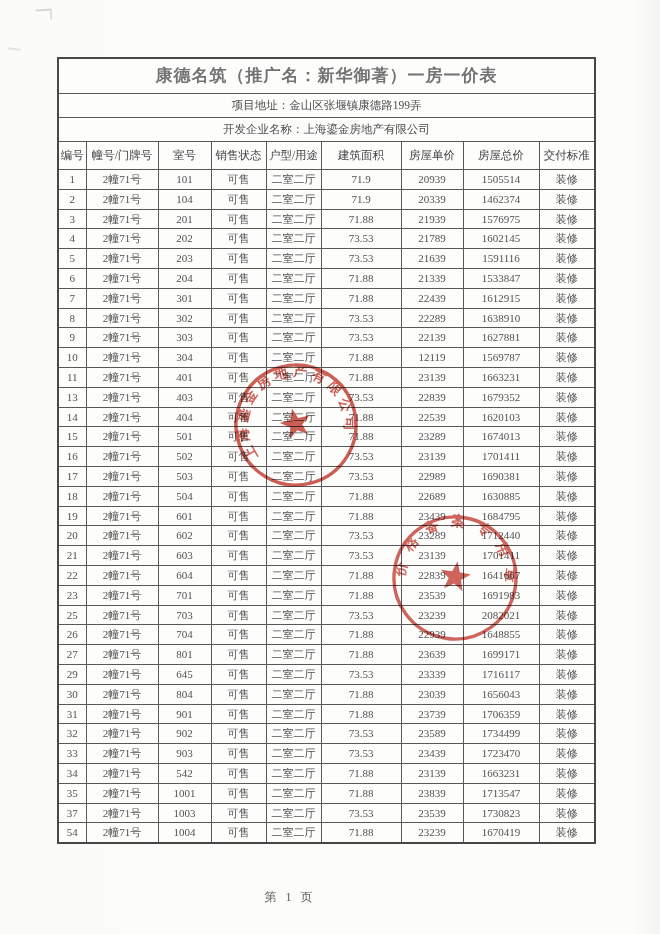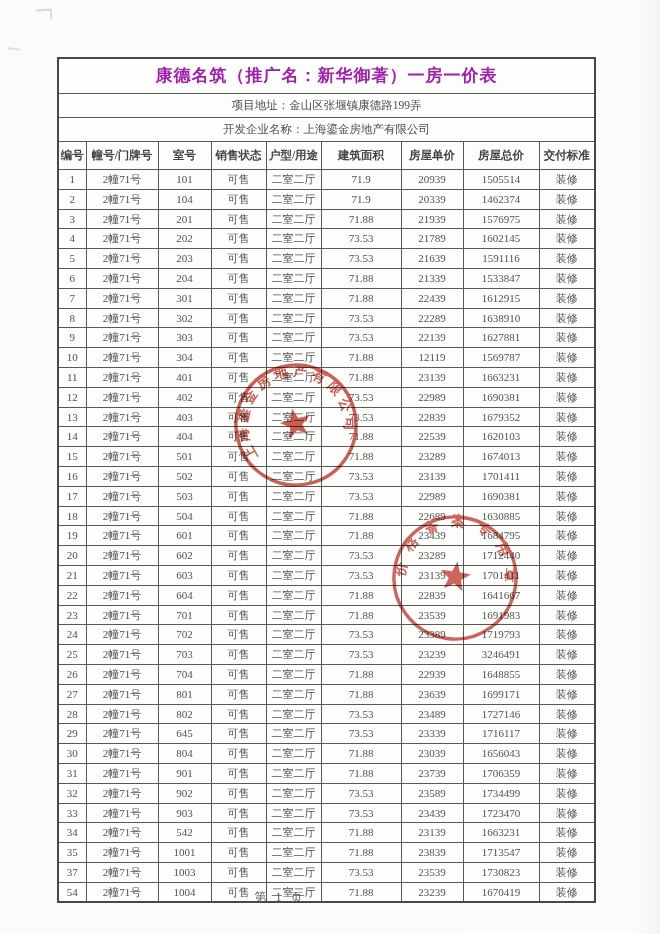--- a/index.html
+++ b/index.html
@@ -24,28 +24,28 @@
   }
   table.doc td,table.doc th{
     border:1px solid #585858;
     text-align:center;vertical-align:middle;
     padding:0;line-height:1.15;
     font-weight:normal;color:#4c4c4c;
     overflow:hidden;white-space:nowrap;
   }
   table.doc{border:2px solid #474747;}
   tr.title-row td{
-    height:34px;font-size:17px;font-weight:bold;color:#a21caf;letter-spacing:1px;
+    height:34px;font-size:17px;font-weight:bold;color:#737373;letter-spacing:1px;
   }
   tr.meta-row td{height:23px;font-size:11.5px;}
-  tr.head-row th{height:27px;font-size:11.5px;font-weight:bold;color:#434343;}
+  tr.head-row th{height:27px;font-size:11.5px;font-weight:normal;color:#434343;}
   tbody.data tr td{height:18.8px;font-size:11px;color:#515151;}
 
   .footer{
-    position:absolute;left:2px;top:889px;width:556px;text-align:center;
+    position:absolute;left:12px;top:889px;width:556px;text-align:center;
     font-size:12px;color:#5a5a5a;letter-spacing:3px;
   }
 
   .stamp{position:absolute;mix-blend-mode:multiply;opacity:.8;pointer-events:none;}
   .stamp svg{display:block;}
   .stamp-ring{fill:none;stroke:var(--seal);stroke-width:3.4;}
   .stamp-star{fill:var(--seal);}
   .stamp-text{fill:var(--seal);font-family:"Liberation Serif","DejaVu Serif",serif;font-weight:bold;}
   #stamp-developer{left:231px;top:360px;transform:rotate(-14deg);opacity:.82;}
   #stamp-filing{left:389px;top:512px;transform:rotate(9deg);opacity:.78;}
@@ -208,130 +208,119 @@
           <td>2幢71号</td>
           <td>401</td>
           <td>可售</td>
           <td>二室二厅</td>
           <td>71.88</td>
           <td>23139</td>
           <td>1663231</td>
           <td>装修</td>
         </tr>
         <tr>
-          <td>12</td>
-          <td>2幢71号</td>
-          <td>402</td>
+          <td>13</td>
+          <td>2幢71号</td>
+          <td>403</td>
+          <td>可售</td>
+          <td>二室二厅</td>
+          <td>73.53</td>
+          <td>22839</td>
+          <td>1679352</td>
+          <td>装修</td>
+        </tr>
+        <tr>
+          <td>14</td>
+          <td>2幢71号</td>
+          <td>404</td>
+          <td>可售</td>
+          <td>二室二厅</td>
+          <td>71.88</td>
+          <td>22539</td>
+          <td>1620103</td>
+          <td>装修</td>
+        </tr>
+        <tr>
+          <td>15</td>
+          <td>2幢71号</td>
+          <td>501</td>
+          <td>可售</td>
+          <td>二室二厅</td>
+          <td>71.88</td>
+          <td>23289</td>
+          <td>1674013</td>
+          <td>装修</td>
+        </tr>
+        <tr>
+          <td>16</td>
+          <td>2幢71号</td>
+          <td>502</td>
+          <td>可售</td>
+          <td>二室二厅</td>
+          <td>73.53</td>
+          <td>23139</td>
+          <td>1701411</td>
+          <td>装修</td>
+        </tr>
+        <tr>
+          <td>17</td>
+          <td>2幢71号</td>
+          <td>503</td>
           <td>可售</td>
           <td>二室二厅</td>
           <td>73.53</td>
           <td>22989</td>
           <td>1690381</td>
           <td>装修</td>
         </tr>
         <tr>
-          <td>13</td>
-          <td>2幢71号</td>
-          <td>403</td>
-          <td>可售</td>
-          <td>二室二厅</td>
-          <td>73.53</td>
-          <td>22839</td>
-          <td>1679352</td>
-          <td>装修</td>
-        </tr>
-        <tr>
-          <td>14</td>
-          <td>2幢71号</td>
-          <td>404</td>
-          <td>可售</td>
-          <td>二室二厅</td>
-          <td>71.88</td>
-          <td>22539</td>
-          <td>1620103</td>
-          <td>装修</td>
-        </tr>
-        <tr>
-          <td>15</td>
-          <td>2幢71号</td>
-          <td>501</td>
-          <td>可售</td>
-          <td>二室二厅</td>
-          <td>71.88</td>
+          <td>18</td>
+          <td>2幢71号</td>
+          <td>504</td>
+          <td>可售</td>
+          <td>二室二厅</td>
+          <td>71.88</td>
+          <td>22689</td>
+          <td>1630885</td>
+          <td>装修</td>
+        </tr>
+        <tr>
+          <td>19</td>
+          <td>2幢71号</td>
+          <td>601</td>
+          <td>可售</td>
+          <td>二室二厅</td>
+          <td>71.88</td>
+          <td>23439</td>
+          <td>1684795</td>
+          <td>装修</td>
+        </tr>
+        <tr>
+          <td>20</td>
+          <td>2幢71号</td>
+          <td>602</td>
+          <td>可售</td>
+          <td>二室二厅</td>
+          <td>73.53</td>
           <td>23289</td>
-          <td>1674013</td>
-          <td>装修</td>
-        </tr>
-        <tr>
-          <td>16</td>
-          <td>2幢71号</td>
-          <td>502</td>
+          <td>1712440</td>
+          <td>装修</td>
+        </tr>
+        <tr>
+          <td>21</td>
+          <td>2幢71号</td>
+          <td>603</td>
           <td>可售</td>
           <td>二室二厅</td>
           <td>73.53</td>
           <td>23139</td>
           <td>1701411</td>
           <td>装修</td>
         </tr>
         <tr>
-          <td>17</td>
-          <td>2幢71号</td>
-          <td>503</td>
-          <td>可售</td>
-          <td>二室二厅</td>
-          <td>73.53</td>
-          <td>22989</td>
-          <td>1690381</td>
-          <td>装修</td>
-        </tr>
-        <tr>
-          <td>18</td>
-          <td>2幢71号</td>
-          <td>504</td>
-          <td>可售</td>
-          <td>二室二厅</td>
-          <td>71.88</td>
-          <td>22689</td>
-          <td>1630885</td>
-          <td>装修</td>
-        </tr>
-        <tr>
-          <td>19</td>
-          <td>2幢71号</td>
-          <td>601</td>
-          <td>可售</td>
-          <td>二室二厅</td>
-          <td>71.88</td>
-          <td>23439</td>
-          <td>1684795</td>
-          <td>装修</td>
-        </tr>
-        <tr>
-          <td>20</td>
-          <td>2幢71号</td>
-          <td>602</td>
-          <td>可售</td>
-          <td>二室二厅</td>
-          <td>73.53</td>
-          <td>23289</td>
-          <td>1712440</td>
-          <td>装修</td>
-        </tr>
-        <tr>
-          <td>21</td>
-          <td>2幢71号</td>
-          <td>603</td>
-          <td>可售</td>
-          <td>二室二厅</td>
-          <td>73.53</td>
-          <td>23139</td>
-          <td>1701411</td>
-          <td>装修</td>
-        </tr>
-        <tr>
           <td>22</td>
           <td>2幢71号</td>
           <td>604</td>
           <td>可售</td>
           <td>二室二厅</td>
           <td>71.88</td>
           <td>22839</td>
           <td>1641667</td>
           <td>装修</td>
         </tr>
@@ -340,39 +329,28 @@
           <td>2幢71号</td>
           <td>701</td>
           <td>可售</td>
           <td>二室二厅</td>
           <td>71.88</td>
           <td>23539</td>
           <td>1691983</td>
           <td>装修</td>
         </tr>
         <tr>
-          <td>24</td>
-          <td>2幢71号</td>
-          <td>702</td>
-          <td>可售</td>
-          <td>二室二厅</td>
-          <td>73.53</td>
-          <td>23389</td>
-          <td>1719793</td>
-          <td>装修</td>
-        </tr>
-        <tr>
           <td>25</td>
           <td>2幢71号</td>
           <td>703</td>
           <td>可售</td>
           <td>二室二厅</td>
           <td>73.53</td>
           <td>23239</td>
-          <td>3246491</td>
+          <td>2082021</td>
           <td>装修</td>
         </tr>
         <tr>
           <td>26</td>
           <td>2幢71号</td>
           <td>704</td>
           <td>可售</td>
           <td>二室二厅</td>
           <td>71.88</td>
           <td>22939</td>
@@ -381,31 +359,20 @@
         </tr>
         <tr>
           <td>27</td>
           <td>2幢71号</td>
           <td>801</td>
           <td>可售</td>
           <td>二室二厅</td>
           <td>71.88</td>
           <td>23639</td>
           <td>1699171</td>
-          <td>装修</td>
-        </tr>
-        <tr>
-          <td>28</td>
-          <td>2幢71号</td>
-          <td>802</td>
-          <td>可售</td>
-          <td>二室二厅</td>
-          <td>73.53</td>
-          <td>23489</td>
-          <td>1727146</td>
           <td>装修</td>
         </tr>
         <tr>
           <td>29</td>
           <td>2幢71号</td>
           <td>645</td>
           <td>可售</td>
           <td>二室二厅</td>
           <td>73.53</td>
           <td>23339</td>

